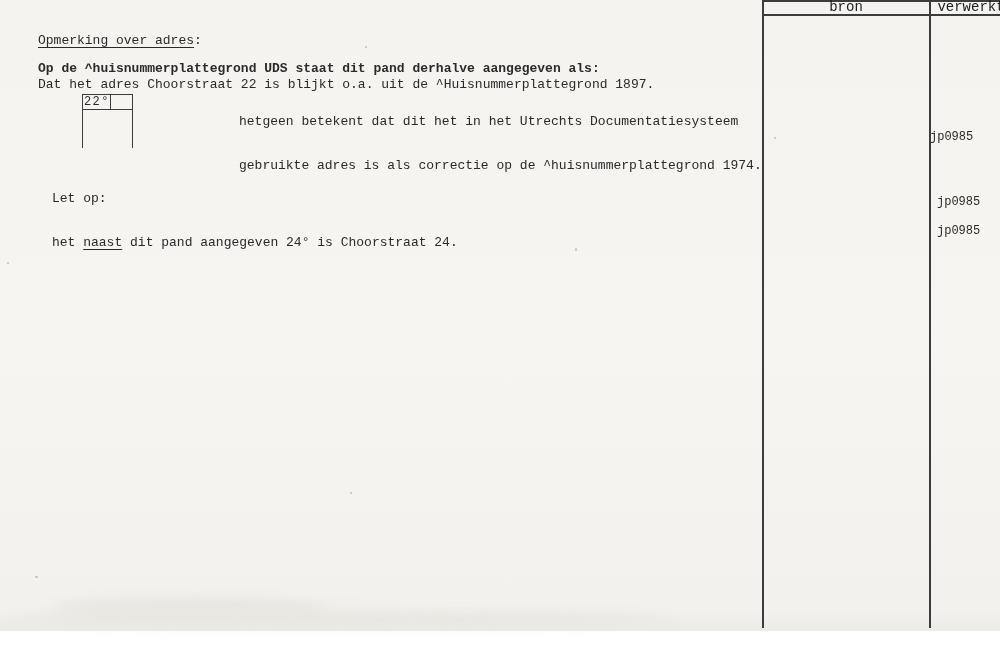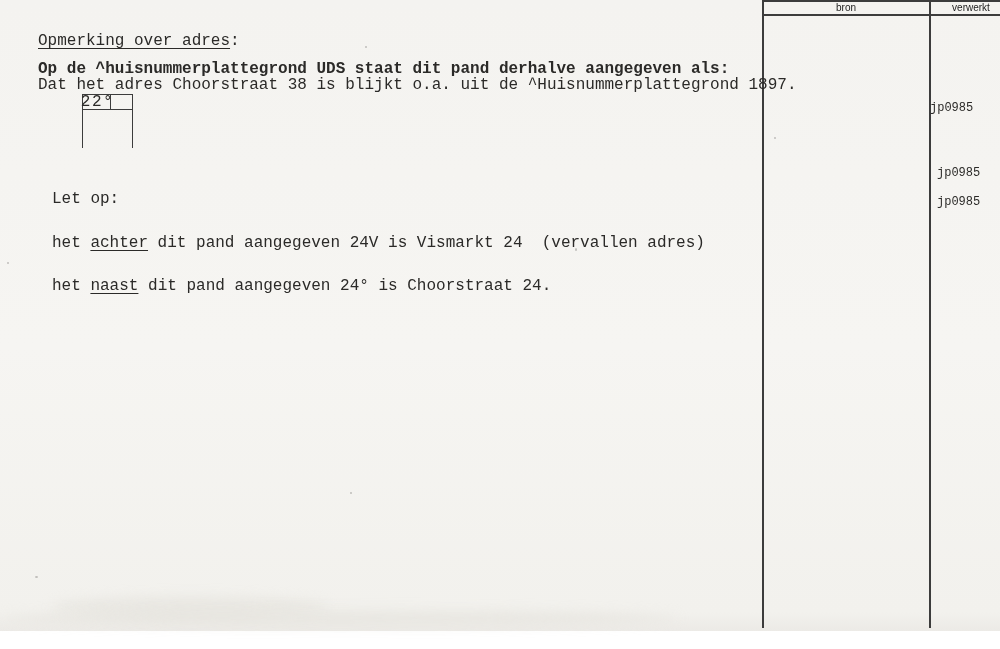--- a/index.html
+++ b/index.html
@@ -19,21 +19,21 @@
     position: absolute;
     left: 0; top: 0;
     width: 1000px;
     height: 631px;
     background: linear-gradient(180deg, #f4f3f0 0%, #f6f5f2 55%, #f2f1ed 97%, #eceae6 100%);
   }
   
   .block {
     position: absolute;
     color: #2b2a28;
-    font-size: 16px;
+    font-size: 13px;
     line-height: 14.5px;
     white-space: pre;
   }
   .u {
     text-decoration: underline;
     text-decoration-thickness: 1px;
     text-underline-offset: 3px;
   }
   
   .vline {
@@ -45,30 +45,31 @@
     position: absolute;
     height: 1.6px;
     background: #3c3c3c;
   }
   .th {
     position: absolute;
     top: 1px;
     height: 13px;
     line-height: 13px;
     text-align: center;
-    font-family: Liberation Sans, sans-serif;
-    font-size: 10px;
+    font-family: Liberation Mono, monospace;
+    font-size: 14px;
     color: #1d1d1d;
   }
   .verwerkt-entry {
     position: absolute;
     color: #2b2a28;
     font-size: 12px;
     line-height: 14px;
     white-space: pre;
+    margin-top: 29px;
   }
   
   .diagram {
     position: absolute;
     left: 82px;
     top: 94px;
     width: 51px;
     height: 54px;
     box-sizing: border-box;
     border: 1.6px solid #3c3c3c;
@@ -78,22 +79,22 @@
     display: flex;
     height: 14px;
     border-bottom: 1.6px solid #3c3c3c;
   }
   .dg-cell-left {
     box-sizing: border-box;
     width: 28px;
     border-right: 1.6px solid #3c3c3c;
     display: flex;
     align-items: center;
-    justify-content: center;
-    font-size: 16px;
+    justify-content: flex-end;
+    font-size: 12px;
     letter-spacing: 1.5px;
     padding-left: 2px;
     color: #2b2a28;
     white-space: pre;
   }
   .dg-cell-right { flex: 1; }
   
   .speck {
     position: absolute;
     background: #96948f;
@@ -120,36 +121,39 @@
     <div class="hline" style="left:762px; top:14px; width:238px;"></div>
     <div class="th" style="left:763px; width:166px;">bron</div>
     <div class="th" style="left:930px; width:82px;">verwerkt</div>
 
     <div class="verwerkt-entry" style="left:930px; top:101px;">jp0985</div>
     <div class="verwerkt-entry" style="left:937px; top:166px;">jp0985</div>
     <div class="verwerkt-entry" style="left:937px; top:195px;">jp0985</div>
 
     <div class="block" style="left:38px; top:5px;">
       <div class="line"><span class="u">Opmerking over adres</span><span>:</span></div>
-      <div class="line">Dat het adres Choorstraat 38 is blijkt o.a. uit de ^Huisnummerplattegrond 1897.</div>
+      <div class="line">Dat het adres Choorstraat 22 is blijkt o.a. uit de ^Huisnummerplattegrond 1897.</div>
     </div>
 
     <div class="block" style="left:38px; top:62px;font-weight:bold;">Op de ^huisnummerplattegrond UDS staat dit pand derhalve aangegeven als:</div>
 
     <div class="diagram">
       <div class="dg-band">
         <div class="dg-cell-left"><span>22°</span></div>
         <div class="dg-cell-right"></div>
       </div>
     </div>
 
+    <div class="block" style="left:239px; top:86px;">
+      <div class="line">hetgeen betekent dat dit het in het Utrechts Documentatiesysteem</div>
+      <div class="line">gebruikte adres is als correctie op de ^huisnummerplattegrond 1974.</div>
+    </div>
 
     <div class="block" style="left:52px; top:163px;">
       <div class="line">Let op:</div>
-      <div class="line"><span>het </span><span class="u">achter</span><span> dit pand aangegeven 24V is Vismarkt 24  (vervallen adres)</span></div>
       <div class="line"><span>het </span><span class="u">naast</span><span> dit pand aangegeven 24° is Choorstraat 24.</span></div>
     </div>
 
     <div class="speck" style="left:365px; top:46px; width:2px; height:2px;"></div>
     <div class="speck" style="left:575px; top:248px; width:2px; height:3px;"></div>
     <div class="speck" style="left:7px; top:262px; width:2px; height:2px;"></div>
     <div class="speck" style="left:774px; top:137px; width:2px; height:2px;"></div>
     <div class="speck" style="left:350px; top:492px; width:2px; height:2px;"></div>
     <div class="speck" style="left:35px; top:576px; width:3px; height:2px;"></div>
     <div class="smudge" style="left:50px; top:596px; width:280px; height:22px;"></div>

